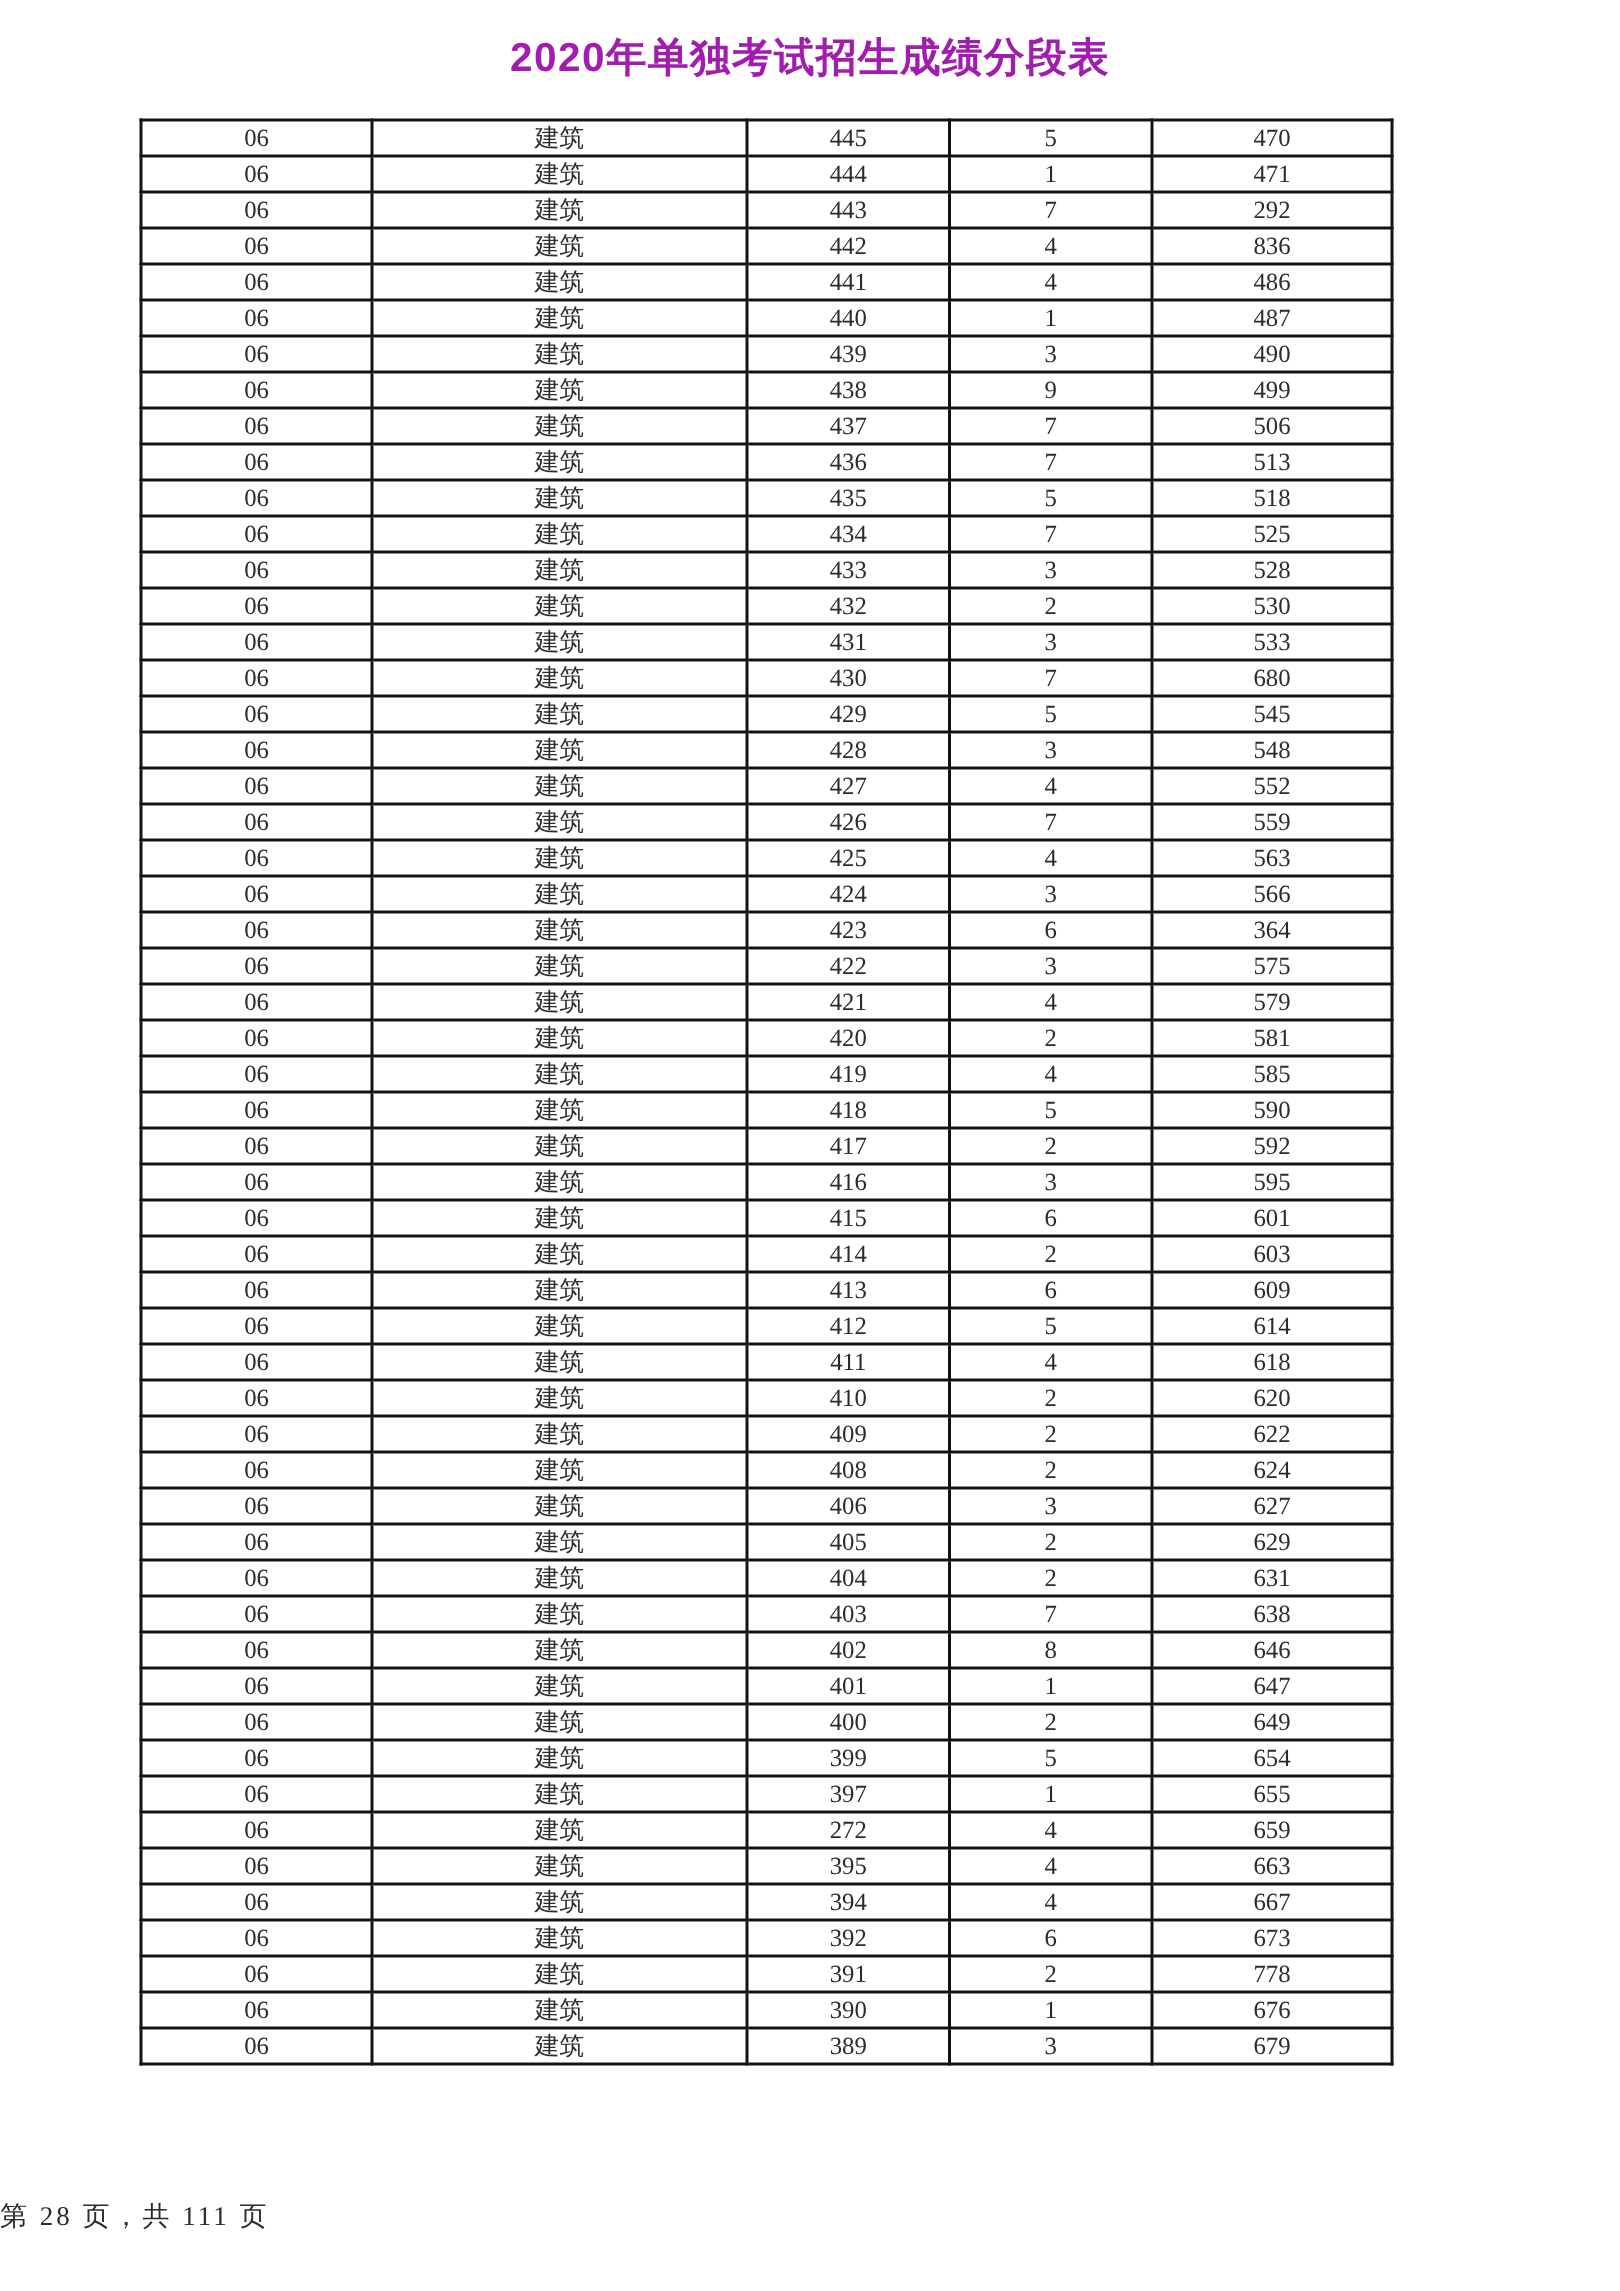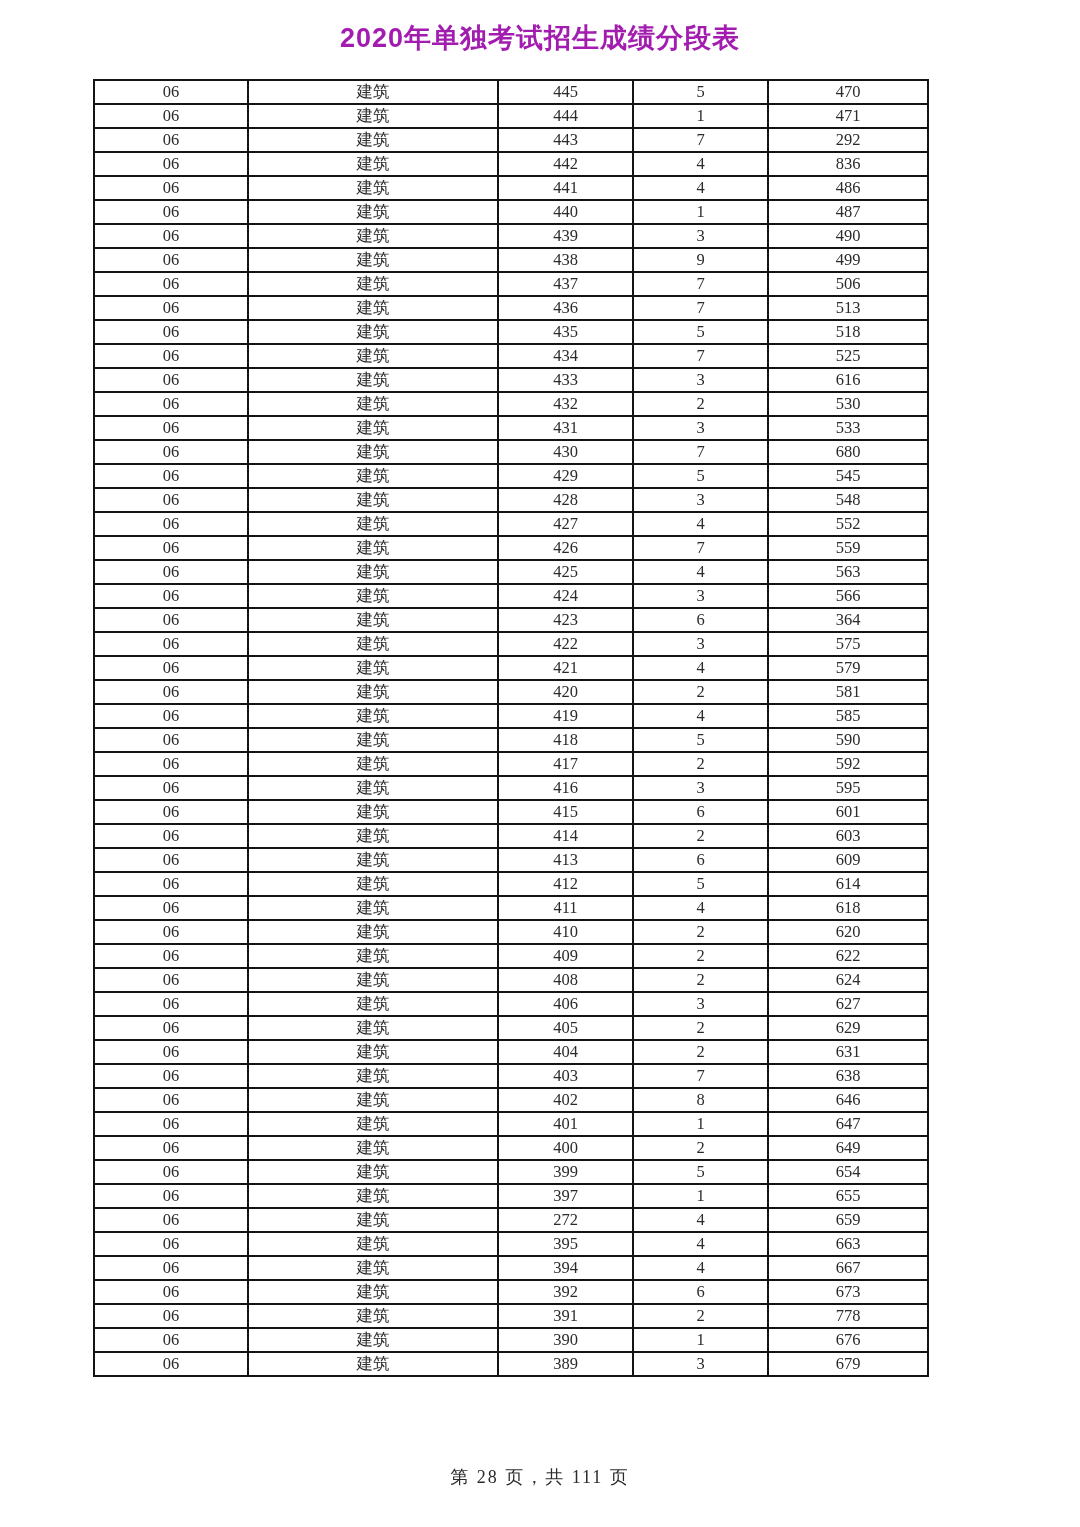--- a/index.html
+++ b/index.html
@@ -46,21 +46,20 @@
   .col-code   { width: 154px; }
   .col-major  { width: 250px; }
   .col-score  { width: 135px; }
   .col-count  { width: 135px; }
   .col-cum    { width: 160px; }
   .footer {
     position: absolute;
     left: 0;
     width: 100%;
     top: 1465px;
-    text-align: center;
     font-size: 18px;
     color: #2b2b2b;
     letter-spacing: 2px;
   }
 </style>
 </head>
 <body>
 
 <div class="page">
   <div class="title">2020年单独考试招生成绩分段表</div>
@@ -156,21 +155,21 @@
           <td>建筑</td>
           <td>434</td>
           <td>7</td>
           <td>525</td>
         </tr>
         <tr>
           <td>06</td>
           <td>建筑</td>
           <td>433</td>
           <td>3</td>
-          <td>616</td>
+          <td>528</td>
         </tr>
         <tr>
           <td>06</td>
           <td>建筑</td>
           <td>432</td>
           <td>2</td>
           <td>530</td>
         </tr>
         <tr>
           <td>06</td>

